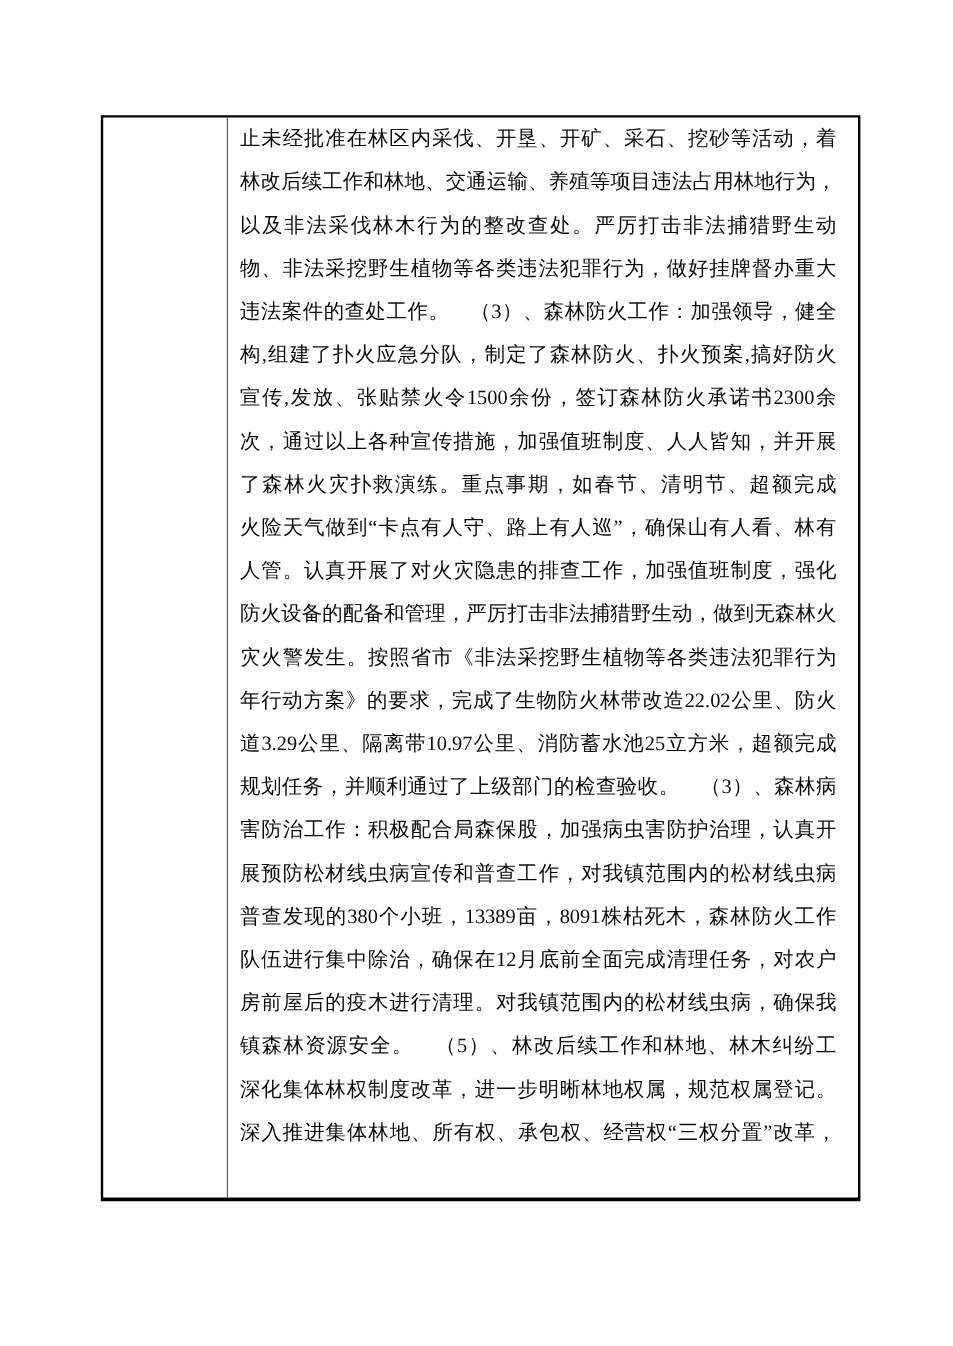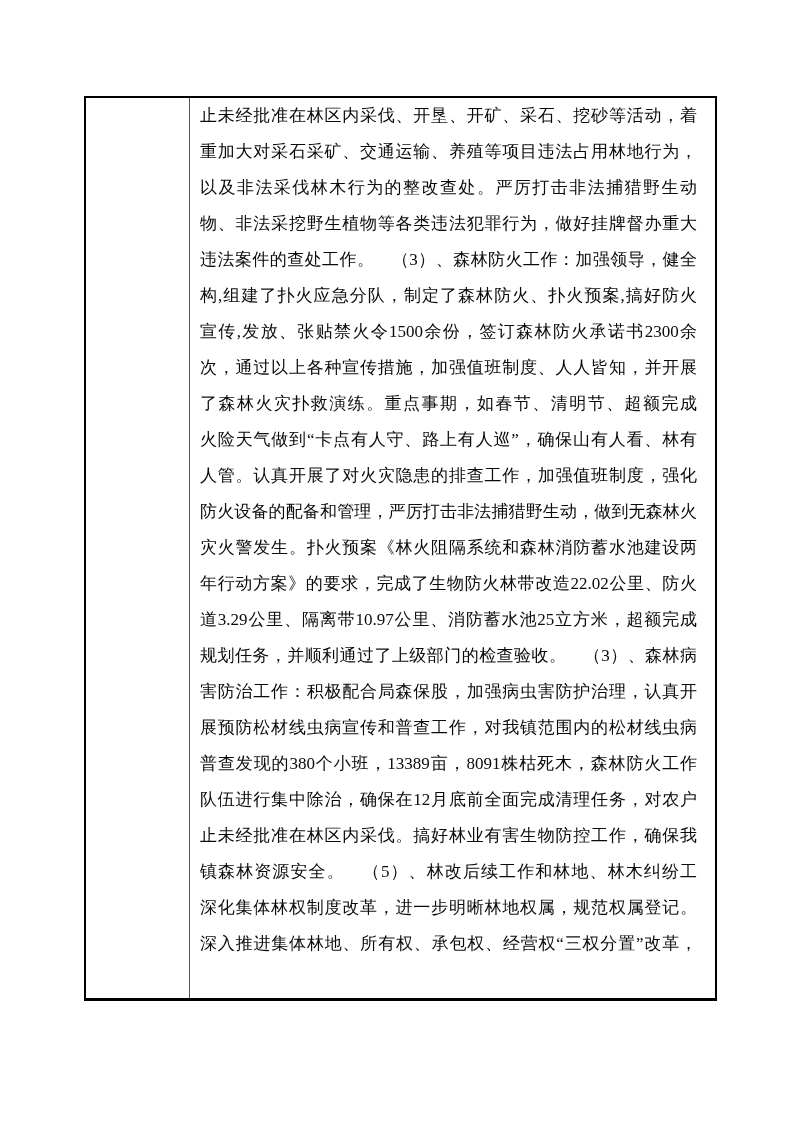--- a/index.html
+++ b/index.html
@@ -51,38 +51,38 @@
   }
 </style>
 </head>
 <body>
 
 <div class="page">
   <div class="doc-table">
     <div class="cell-left"></div>
     <div class="cell-right">
         <div class="text-line">止未经批准在林区内采伐、开垦、开矿、采石、挖砂等活动，着</div>
-        <div class="text-line">重加大对采石采矿、交通运输、养殖等项目违法占用林地行为，</div>
+        <div class="text-line">林改后续工作和林地、交通运输、养殖等项目违法占用林地行为，</div>
         <div class="text-line">以及非法采伐林木行为的整改查处。严厉打击非法捕猎野生动</div>
         <div class="text-line">物、非法采挖野生植物等各类违法犯罪行为，做好挂牌督办重大</div>
         <div class="text-line">违法案件的查处工作。　（3）、森林防火工作：加强领导，健全机</div>
         <div class="text-line">构,组建了扑火应急分队，制定了森林防火、扑火预案,搞好防火</div>
         <div class="text-line">宣传,发放、张贴禁火令1500余份，签订森林防火承诺书2300余</div>
         <div class="text-line">次，通过以上各种宣传措施，加强值班制度、人人皆知，并开展</div>
         <div class="text-line">了森林火灾扑救演练。重点事期，如春节、清明节、超额完成</div>
         <div class="text-line">火险天气做到“卡点有人守、路上有人巡”，确保山有人看、林有</div>
         <div class="text-line">人管。认真开展了对火灾隐患的排查工作，加强值班制度，强化</div>
         <div class="text-line">防火设备的配备和管理，严厉打击非法捕猎野生动，做到无森林火</div>
-        <div class="text-line">灾火警发生。扑火预案《林火阻隔系统和森林消防蓄水池建设两</div>
+        <div class="text-line">灾火警发生。按照省市《非法采挖野生植物等各类违法犯罪行为</div>
         <div class="text-line">年行动方案》的要求，完成了生物防火林带改造22.02公里、防火</div>
         <div class="text-line">道3.29公里、隔离带10.97公里、消防蓄水池25立方米，超额完成</div>
         <div class="text-line">规划任务，并顺利通过了上级部门的检查验收。　（3）、森林病虫</div>
         <div class="text-line">害防治工作：积极配合局森保股，加强病虫害防护治理，认真开</div>
         <div class="text-line">展预防松材线虫病宣传和普查工作，对我镇范围内的松材线虫病</div>
         <div class="text-line">普查发现的380个小班，13389亩，8091株枯死木，森林防火工作</div>
         <div class="text-line">队伍进行集中除治，确保在12月底前全面完成清理任务，对农户</div>
-        <div class="text-line">止未经批准在林区内采伐。搞好林业有害生物防控工作，确保我</div>
+        <div class="text-line">房前屋后的疫木进行清理。对我镇范围内的松材线虫病，确保我</div>
         <div class="text-line">镇森林资源安全。　（5）、林改后续工作和林地、林木纠纷工作：</div>
         <div class="text-line">深化集体林权制度改革，进一步明晰林地权属，规范权属登记。</div>
         <div class="text-line">深入推进集体林地、所有权、承包权、经营权“三权分置”改革，</div>
       </div>
   </div>
 </div>
 
 </body></html>

